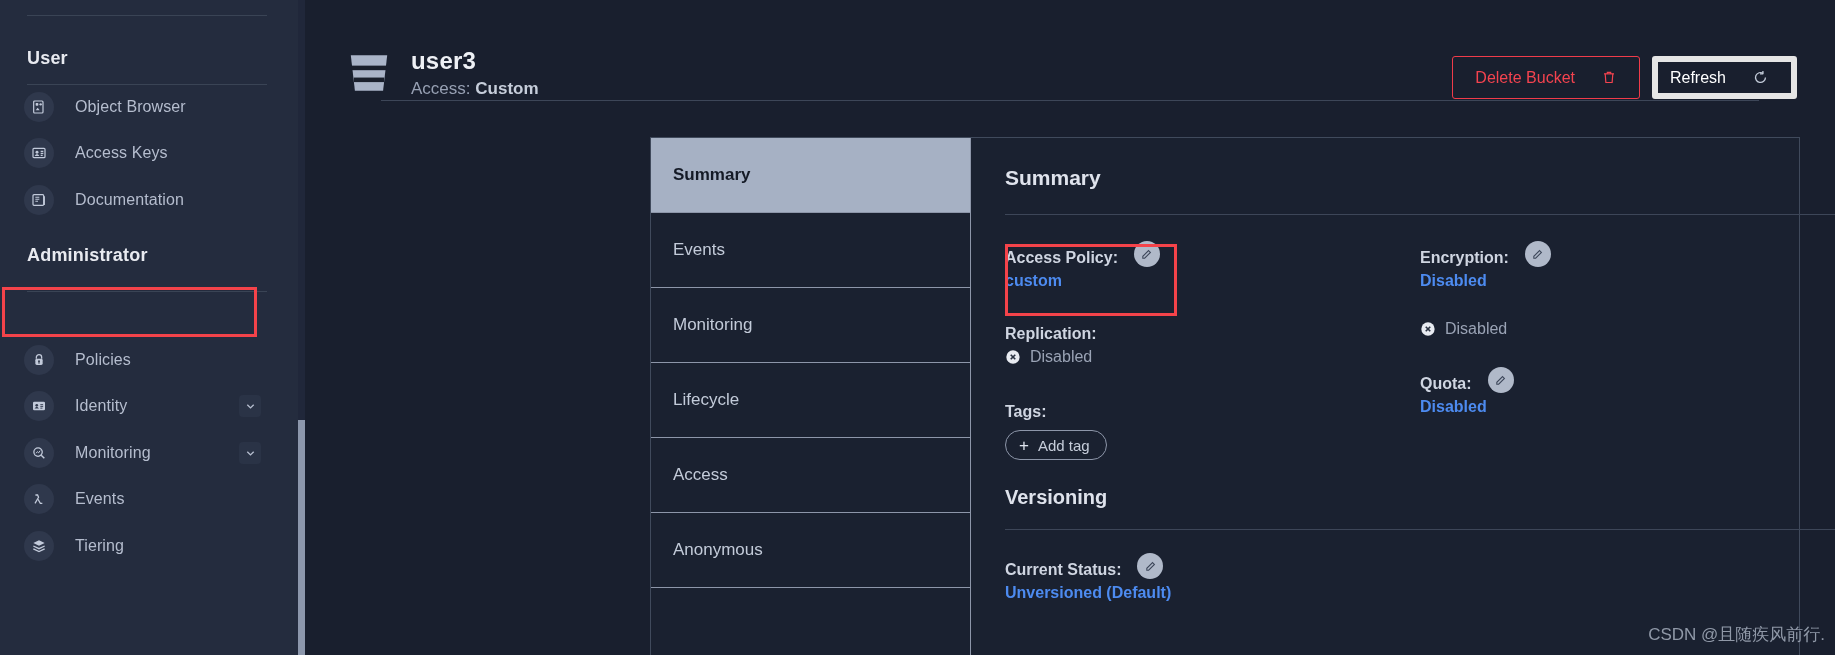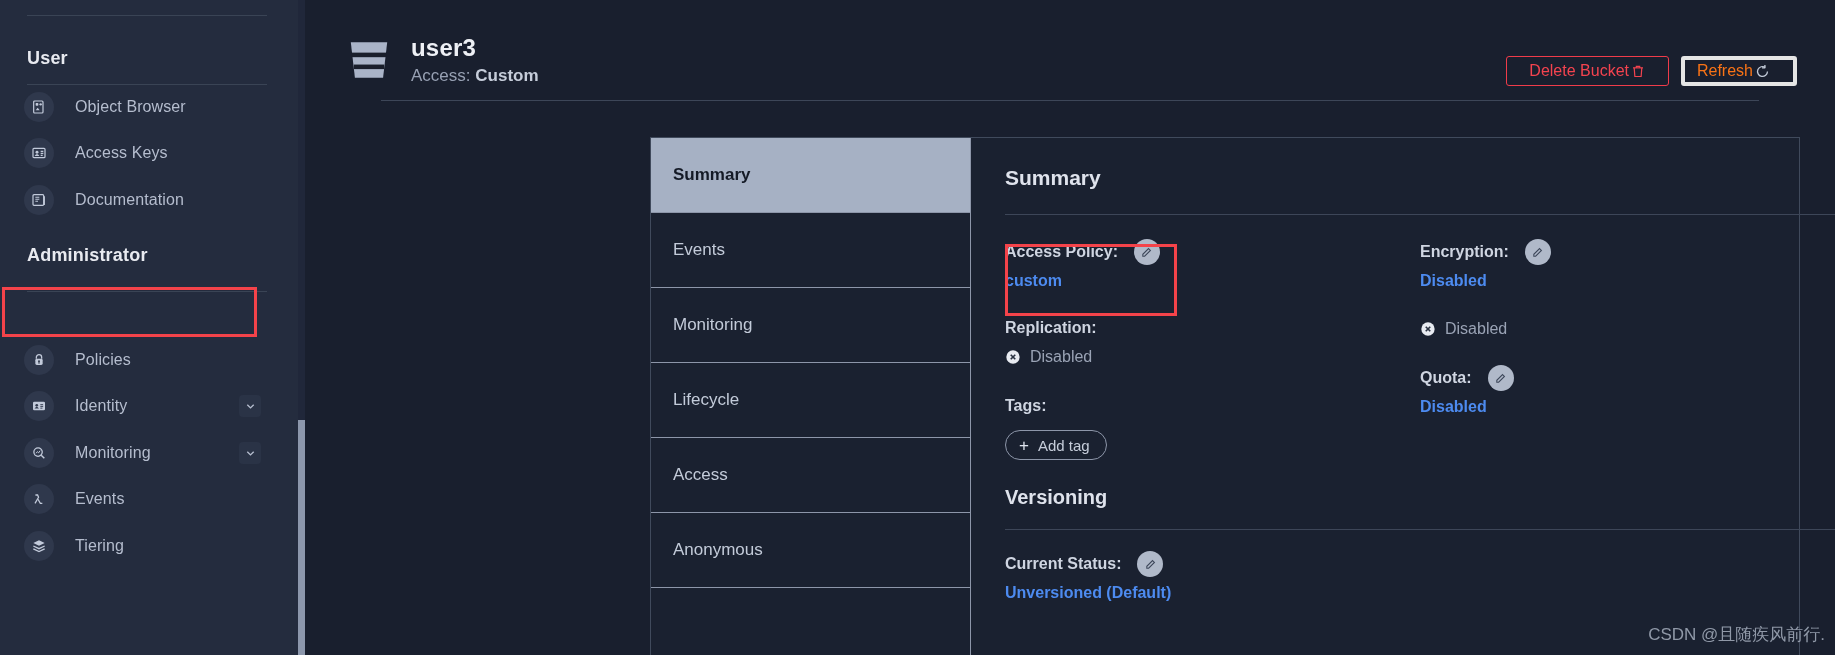--- a/index.html
+++ b/index.html
@@ -92,28 +92,28 @@
   .hdr-icon svg { width: 52px; height: 52px; display: block; }
   .hdr-texts { margin-left: 16px; }
   .hdr-title {
     color: #eef0f5; font-size: 24px; font-weight: 700; line-height: 28px;
     letter-spacing: .2px;
   }
   .hdr-sub { margin-top: 4px; color: #97a0b3; font-size: 17px; }
   .hdr-sub b { color: #c6cdda; font-weight: 700; }
   .hdr-actions { margin-left: auto; display: flex; gap: 12px; padding-top: 26px; }
   .btn {
-    height: 30px; padding: 0 22px; border-radius: 3px;
-    display: flex; align-items: center; gap: 1px;
+    height: 43px; padding: 0 22px; border-radius: 3px;
+    display: flex; align-items: center; gap: 26px;
     font-size: 16px; background: transparent; cursor: pointer;
     white-space: nowrap;
   }
   .btn-danger { border: 1px solid #f03b4a; color: #f4434f; }
   .btn-danger svg { width: 16px; height: 17px; display: block; }
-  .btn-plain { border: 4px solid #e5e5e5; color: #f97316; padding-left: 12px; }
+  .btn-plain { border: 6px solid #e5e5e5; color: #ffffff; padding-left: 12px; }
   .btn-plain svg { width: 17px; height: 17px; display: block; }
   .hdr-divider {
     position: absolute; left: 38px; right: 38px; top: 100px; height: 1px;
     background: #3d4658;
   }
 
   
   .panel {
     position: absolute; left: 345px; top: 137px; right: 35px; bottom: -12px;
     border: 1px solid #404a5c;
@@ -142,21 +142,21 @@
   .grid {
     position: relative;
     display: flex;
     padding-top: 22px;
   }
   .col-a { width: 415px; flex: 0 0 415px; position: relative; }
   .col-b { width: 415px; flex: 0 0 415px; position: relative; }
 
   .field { margin-bottom: 4px; }
   .field-label {
-    display: flex; align-items: center; gap: 16px;
+    display: flex; align-items: flex-end; gap: 16px;
     color: #cfd5e1; font-size: 16px; font-weight: 700;
     height: 30px;
   }
   .field-value { font-size: 16px; margin-top: 5px; display: flex; align-items: center; gap: 9px; }
   .val-link { color: #4d8bf0; font-weight: 700; }
   .val-muted { color: #9aa3b5; }
   .edit-pill {
     width: 26px; height: 26px; border-radius: 50%;
     background: #b0b9c9;
     display: flex; align-items: center; justify-content: center;

